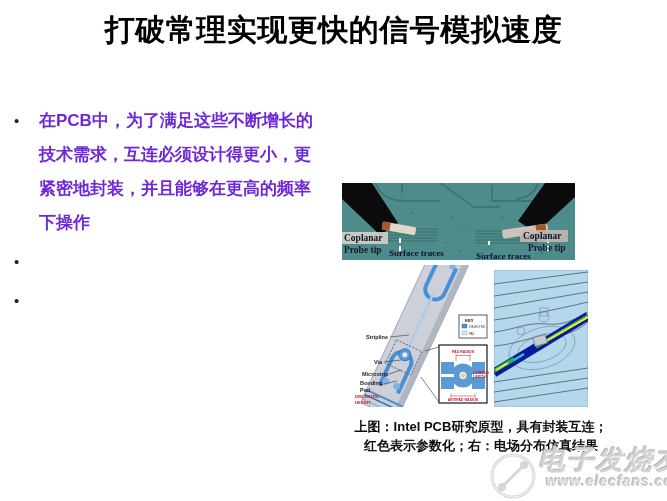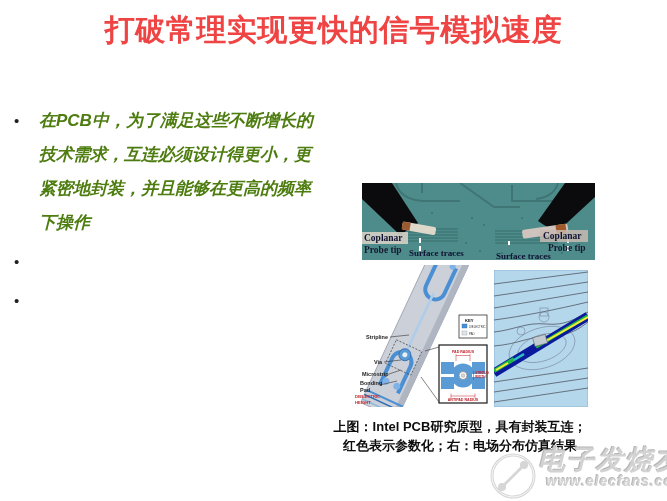--- a/index.html
+++ b/index.html
@@ -3,39 +3,39 @@
 <meta charset="utf-8">
 <style>
   html,body{margin:0;padding:0;}
   body{
     width:667px;height:501px;background:#ffffff;position:relative;overflow:hidden;
     font-family:"Liberation Sans",sans-serif;color:#111;
   }
   .slide{position:absolute;inset:0;}
   .title{
     position:absolute;top:8px;left:0;width:667px;text-align:center;
-    font-size:30px;font-weight:700;letter-spacing:.5px;color:#ef4444;margin:0;
+    font-size:30px;font-weight:700;letter-spacing:.5px;color:#000000;margin:0;
     line-height:44px;
   }
   .bullets{
     position:absolute;left:14px;top:104px;width:332px;margin:0;padding:0;list-style:none;
   }
   .bullets li{display:flex;margin:0 0 5px 0;}
   .bullets .dot{
     width:25px;flex:0 0 25px;font-size:15px;line-height:34px;color:#222;
   }
   .bullets .btxt{
-    font-size:17px;font-weight:600;line-height:34px;white-space:pre-line;color:#4d7c0f;font-style:italic;
+    font-size:17px;font-weight:600;line-height:34px;white-space:pre-line;color:#6d28d9;
   }
   .img-box{position:absolute;}
-  #pcb-photo{left:362px;top:183px;width:233px;height:77px;text-decoration:underline;}
+  #pcb-photo{left:342px;top:183px;width:233px;height:77px;text-decoration:underline;}
   #comsol{left:353px;top:265px;width:136px;height:142px;}
   #field{left:494px;top:270px;width:94px;height:137px;}
   .caption{
-    position:absolute;left:320px;top:417px;width:280px;text-align:center;
+    position:absolute;left:341px;top:417px;width:280px;text-align:center;
     font-size:13px;font-weight:700;line-height:19px;color:#0d0d0d;
   }
   .watermark{
     position:absolute;left:488px;top:446px;width:179px;height:55px;z-index:5;
     pointer-events:none;
   }
   .wm-brand{
     position:absolute;left:50px;top:-4px;font-size:27px;font-weight:700;font-style:italic;
     letter-spacing:2px;color:#d2d2d2;
     text-shadow:1px 1px 0 #ffffff,-1px -1px 0 #b6b6b6;

